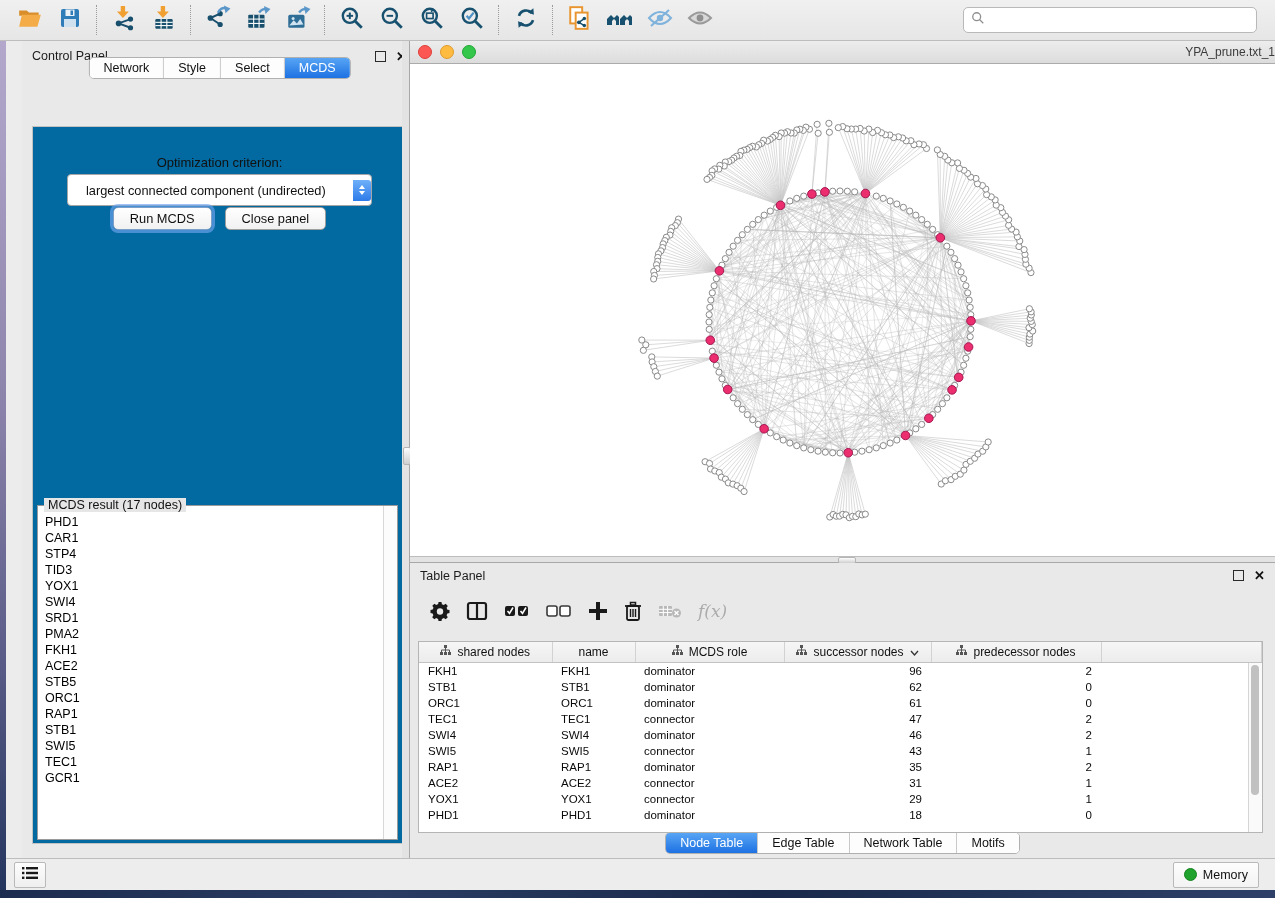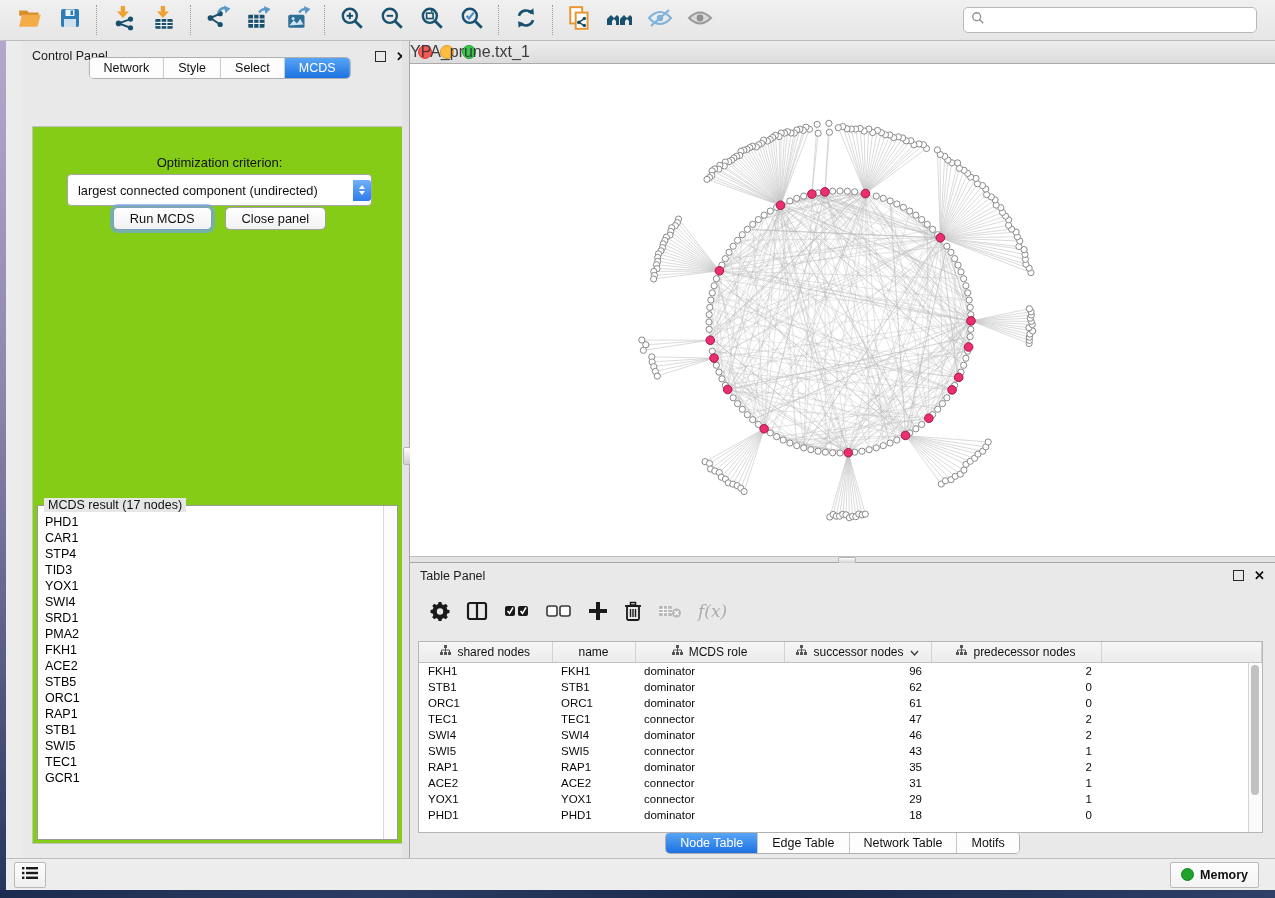--- a/index.html
+++ b/index.html
@@ -14,48 +14,48 @@
   .tb-spacer{flex:1}
   .searchbox{width:278px;height:24px;background:#fff;border:1px solid #b9b9b9;border-radius:5px;display:flex;align-items:center;padding:0 7px;gap:5px;margin-right:8px;}
   .searchbox input{border:none;outline:none;flex:1;font-size:12px;font-family:"Liberation Sans",sans-serif;background:transparent;}
   
   .control-panel{position:absolute;left:6px;top:41px;width:396px;height:817px;background:#e9e9e9;border-right:1px solid #aeaeae;box-sizing:border-box;margin-left:16px;}
   .cp-header{height:26px;display:flex;align-items:center;padding:2px 10px 0 10px;}
   .cp-title{font-size:12.5px;color:#1c1c1c;}
   .win-icons{margin-left:auto;display:flex;align-items:center;gap:10px;}
   .win-float{width:9px;height:9px;border:1.5px solid #2a2a2a;display:inline-block;}
   .win-close{font-size:13px;font-weight:bold;color:#111;line-height:9px;}
-  .cp-body{position:absolute;left:10px;right:10px;top:85px;bottom:14px;background:#84cc16;border:1px solid #c2c2c2;border-radius:0;}
+  .cp-body{position:absolute;left:10px;right:10px;top:85px;bottom:14px;background:#0369a1;border:1px solid #c2c2c2;border-radius:0;}
   .seg-tabs{position:absolute;top:16px;left:50%;transform:translateX(-50%);display:flex;border:1px solid #b0b0b0;border-radius:5px;overflow:hidden;background:#fff;z-index:5;box-shadow:0 0 0 1px rgba(255,255,255,.35) inset;}
   .seg-tab{padding:3px 14px;font-size:12.5px;color:#111;background:#fdfdfd;border-left:1px solid #c9c9c9;white-space:nowrap;}
   .seg-tab:first-child{border-left:none;}
   .seg-tab.sel{background:linear-gradient(#58a5f5,#1d71e2);color:#fff;}
   .opt-label{position:absolute;top:28px;width:100%;text-align:center;font-size:13px;color:#111;}
-  .dropdown{position:absolute;top:47px;left:34px;right:34px;height:32px;background:#fff;border:1px solid #a6a6a6;border-radius:4px;display:flex;align-items:center;font-size:12.8px;color:#111;padding-left:10px;box-sizing:border-box;}
+  .dropdown{position:absolute;top:47px;left:34px;right:34px;height:32px;background:#fff;border:1px solid #a6a6a6;border-radius:4px;display:flex;align-items:center;font-size:12.8px;color:#111;padding-left:18px;box-sizing:border-box;}
   .dd-stepper{margin-left:auto;width:18px;height:21px;border-radius:0 3px 3px 0;background:linear-gradient(#6fb0f9,#2d7be9);display:flex;flex-direction:column;align-items:center;justify-content:center;gap:2px;}
   .dd-stepper .tri-up{width:0;height:0;border-left:3.5px solid transparent;border-right:3.5px solid transparent;border-bottom:4px solid #fff;}
   .dd-stepper .tri-dn{width:0;height:0;border-left:3.5px solid transparent;border-right:3.5px solid transparent;border-top:4px solid #fff;}
   .btn-row{position:absolute;top:80px;width:100%;display:flex;justify-content:center;gap:13px;}
   .push-btn{background:linear-gradient(#ffffff,#f1f1f1);border:1px solid #9f9f9f;border-radius:5px;font-size:12.8px;color:#111;padding:3px 16px;font-family:"Liberation Sans",sans-serif;}
   .push-btn.focused{box-shadow:0 0 0 3px rgba(110,165,240,.65);border-color:#7d9fc7;}
   .groupbox{position:absolute;left:4px;right:8px;top:378px;bottom:3px;border:1px solid #9a9a9a;background:#fff;}
   .gb-legend{position:absolute;top:-8px;left:6px;background:#e6e6e6;padding:0 4px;font-size:12.5px;color:#111;}
   .gb-list{position:absolute;left:1px;top:6px;bottom:1px;right:13px;overflow:hidden;font-size:12.5px;color:#000;padding:2px 0 0 6px;}
   .gb-list div{line-height:16px;}
   .gb-scroll{position:absolute;right:0;top:0;bottom:0;width:13px;border-left:1px solid #d8d8d8;background:#fcfcfc;}
   
   .v-divider{position:absolute;left:402px;top:41px;width:8px;height:817px;background:#e3e3e3;border-right:1px solid #a8a8a8;box-sizing:border-box;}
   .v-handle{position:absolute;left:1px;top:406px;width:6px;height:16px;background:linear-gradient(#fdfdfd,#cfcfcf);border:1px solid #b5b5b5;border-radius:2px;}
   .net-window{position:absolute;left:410px;top:41px;width:865px;height:515px;background:#fff;}
   .net-titlebar{height:22px;background:linear-gradient(#ededed,#dcdcdc);border-bottom:1px solid #ababab;display:flex;align-items:center;padding:0 8px;position:relative;}
   .tl{width:12px;height:12px;border-radius:50%;margin-right:8px;}
   .tl.red{background:#fc5753;border:1px solid #df3e3a;}
   .tl.yel{background:#fdbc40;border:1px solid #de9b2d;}
   .tl.grn{background:#34c74b;border:1px solid #23a636;}
-  .net-title{position:absolute;left:0;right:0;text-align:left;font-size:16px;color:#3c3c3c;}
+  .net-title{position:absolute;left:0;right:0;text-align:right;font-size:12px;color:#3c3c3c;}
   .net-canvas{position:relative;width:865px;height:493px;background:#fff;}
   .h-divider{position:absolute;left:410px;top:556px;width:865px;height:7px;background:#e3e3e3;border-top:1px solid #bdbdbd;border-bottom:1px solid #a8a8a8;box-sizing:border-box;}
   .h-handle{position:absolute;left:428px;top:0;width:16px;height:5px;background:linear-gradient(#fdfdfd,#cfcfcf);border:1px solid #b5b5b5;border-radius:2px;}
   
   .table-panel{position:absolute;left:410px;top:563px;width:865px;height:295px;background:#e9e9e9;}
   .tp-header{height:25px;display:flex;align-items:center;padding:0 10px;}
   .tp-title{font-size:12.5px;color:#1c1c1c;}
   .tp-toolbar{height:46px;display:flex;align-items:center;gap:16px;padding-left:20px;}
   .tp-toolbar .ticon{display:flex;align-items:center;justify-content:center;}
   .fx{font-family:"DejaVu Serif",serif;font-style:italic;font-size:17px;color:#ababab;}
@@ -64,21 +64,21 @@
   .grid th{height:20px;background:linear-gradient(#f6f6f6,#ececec);border-bottom:1px solid #c2c2c2;border-right:1px solid #d2d2d2;font-weight:normal;font-size:12px;color:#111;padding:0;}
   .grid th .hcell{display:flex;align-items:center;justify-content:center;gap:6px;padding:0 4px;}
   .grid td{height:16px;font-size:11.5px;color:#0a0a0a;padding:0 9px;white-space:nowrap;overflow:hidden;}
   .grid td.num{text-align:right;}
   .tbl-scroll{position:absolute;right:0;top:21px;bottom:0;width:13px;background:#fafafa;border-left:1px solid #d5d5d5;}
   .tbl-thumb{position:absolute;left:2px;top:2px;width:8px;height:130px;background:#c1c1c1;border-radius:4px;}
   .tp-tabs{position:absolute;left:0;right:0;top:269px;display:flex;justify-content:center;}
   
   .status-bar{position:absolute;left:6px;top:858px;width:1269px;height:32px;background:#ededed;border-top:1px solid #bdbdbd;box-sizing:border-box;display:flex;align-items:center;padding:0 8px;}
   .sb-btn{width:30px;height:24px;border:1px solid #b9b9b9;background:linear-gradient(#fdfdfd,#efefef);display:flex;align-items:center;justify-content:center;border-radius:2px;}
-  .mem-btn{margin-left:auto;height:24px;border:1px solid #b9b9b9;background:linear-gradient(#fdfdfd,#f3f3f3);display:flex;align-items:center;gap:6px;padding:0 10px;border-radius:2px;font-size:12.5px;color:#111;margin-right:8px;font-weight:bold;}
+  .mem-btn{margin-left:auto;height:24px;border:1px solid #b9b9b9;background:linear-gradient(#fdfdfd,#f3f3f3);display:flex;align-items:center;gap:6px;padding:0 10px;border-radius:2px;font-size:12.5px;color:#111;margin-right:8px;}
   .mem-dot{width:11px;height:11px;border-radius:50%;background:#1fa32c;border:1px solid #15821f;}
 </style>
 </head>
 <body>
 
 <div class="screen">
 
   <div class="toolbar">
     <div class="tb-btn">
         <span><svg width="26" height="26" viewBox="0 0 24 24">

